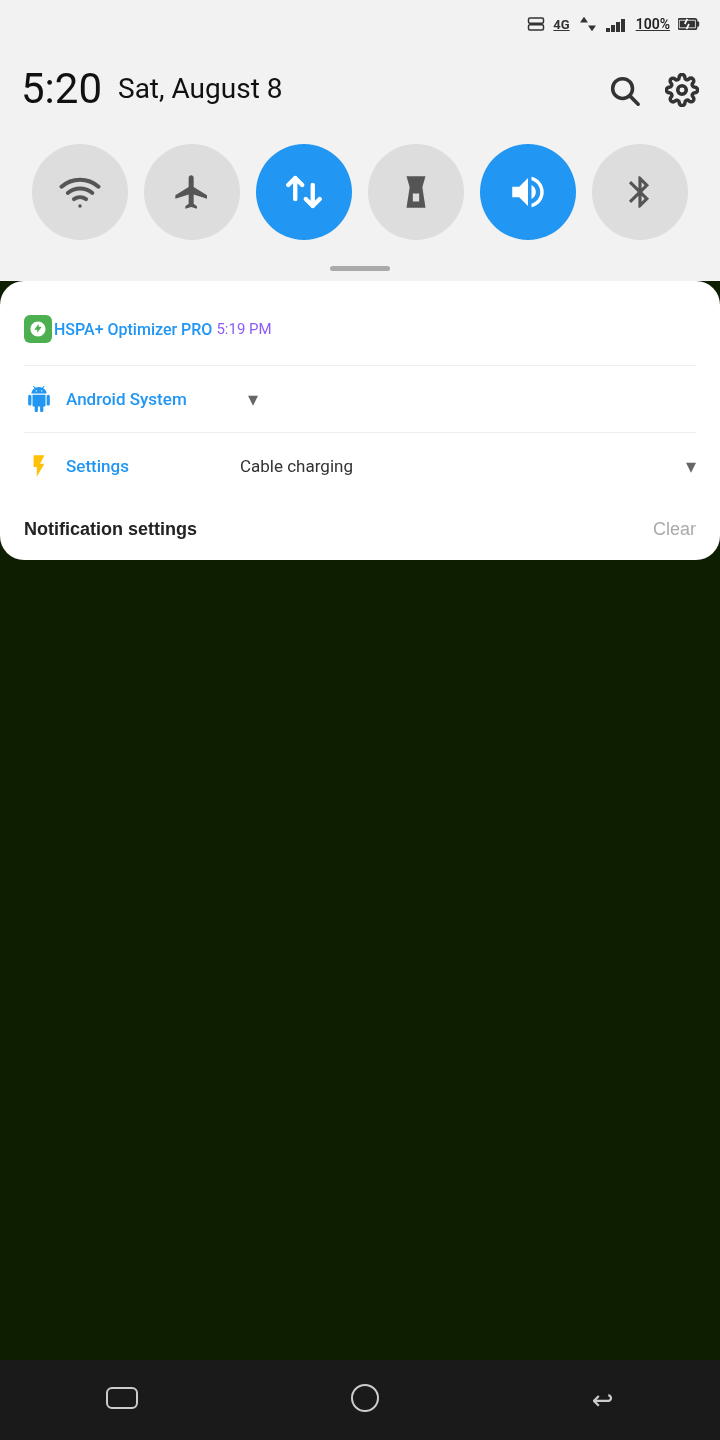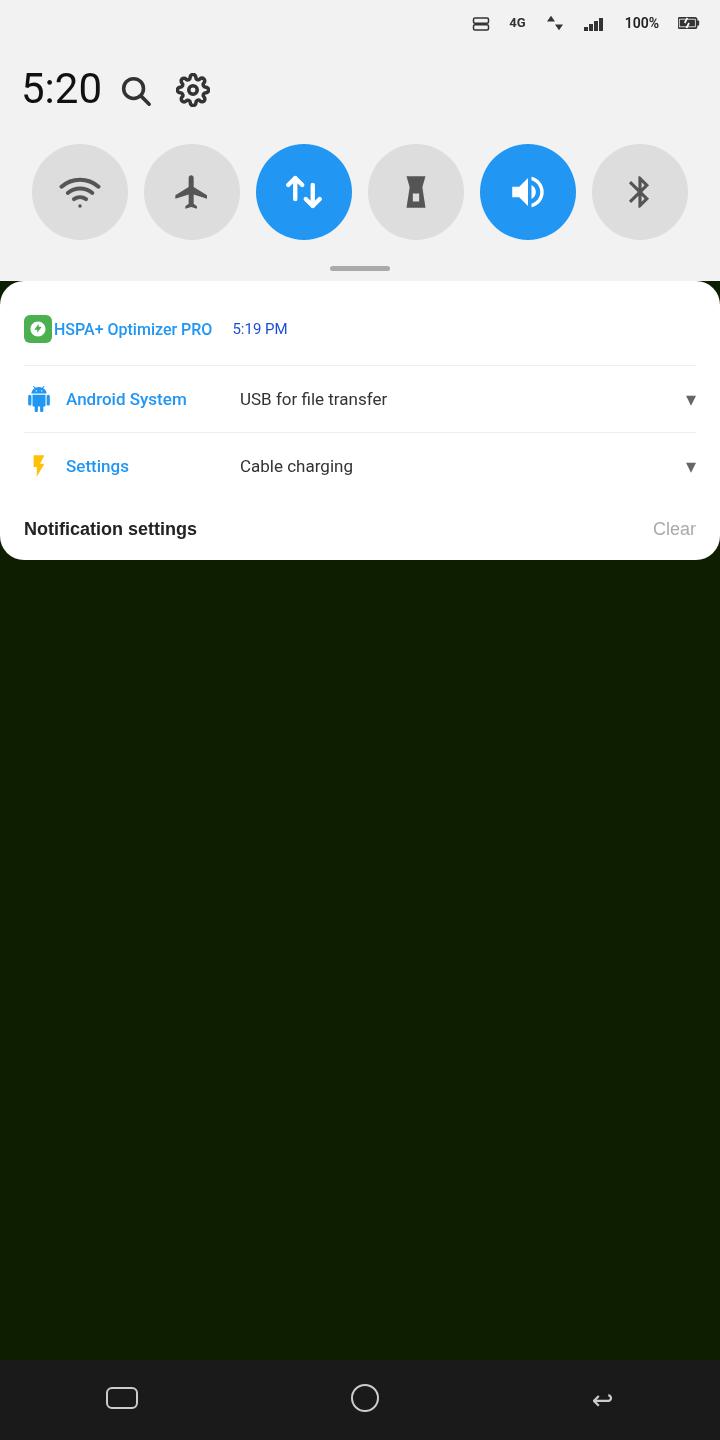--- a/index.html
+++ b/index.html
@@ -17,24 +17,25 @@
       background: #f2f2f2;
       height: 48px;
       display: flex;
       align-items: center;
       justify-content: flex-end;
       padding: 0 20px;
       gap: 6px;
     }
     .status-bar-icons {
       display: flex;
-      align-items: flex-start;
-      gap: 19px;
+      align-items: center;
+      gap: 8px;
       font-size: 13px;
       color: #333;
+      text-decoration: underline;
     }
     .battery-text {
       font-size: 14px;
       font-weight: 600;
       color: #222;
     }
 
     
     .header-bar {
       background: #f2f2f2;
@@ -141,23 +142,23 @@
       color: #fff;
       font-size: 14px;
       font-weight: bold;
     }
     .notif-app-name {
       color: #2196f3;
       font-size: 16px;
       font-weight: 500;
     }
     .notif-time {
-      color: #1d4ed8;
+      color: #8b5cf6;
       font-size: 15px;
-      margin-left: 18px;
+      margin-left: 2px;
     }
     .notif-title {
       font-size: 20px;
       font-weight: 700;
       color: #111;
       margin-bottom: 4px;
     }
     .notif-body {
       font-size: 17px;
       color: #555;
@@ -296,20 +297,21 @@
       <rect x="22" y="5" width="3" height="6" rx="1" fill="#333"></rect>
       <rect x="2" y="4" width="18" height="8" fill="#333"></rect>
       <line x1="11" y1="2" x2="8" y2="8" stroke="#fff" stroke-width="2"></line>
       <line x1="13" y1="8" x2="10" y2="14" stroke="#fff" stroke-width="2"></line>
     </svg>
   </div>
 </div>
 
 <div class="header-bar">
   <span class="header-time">5:20</span>
+  <span class="header-date">Sat, August 8</span>
   <div class="header-actions">
     <span class="header-icon">
       <svg width="34" height="34" viewBox="0 0 24 24" fill="none" stroke="#333" stroke-width="2.5" stroke-linecap="round">
           <circle cx="11" cy="11" r="7"></circle>
           <line x1="16.5" y1="16.5" x2="22" y2="22"></line>
         </svg>
     </span>
     <span class="header-icon">
       <svg width="34" height="34" viewBox="0 0 24 24" fill="none" stroke="#333" stroke-width="2.5" stroke-linecap="round" stroke-linejoin="round">
         <circle cx="12" cy="12" r="3"></circle>
@@ -380,21 +382,20 @@
     </div>
   </div>
 
   <div class="notif-row">
     <div class="notif-row-icon icon-android">
       <svg width="26" height="26" viewBox="0 0 24 24" fill="#2196f3">
           <path d="M6 18c0 .55.45 1 1 1h1v3.5c0 .83.67 1.5 1.5 1.5s1.5-.67 1.5-1.5V19h2v3.5c0 .83.67 1.5 1.5 1.5s1.5-.67 1.5-1.5V19h1c.55 0 1-.45 1-1V8H6v10zM3.5 8C2.67 8 2 8.67 2 9.5v7c0 .83.67 1.5 1.5 1.5S5 17.33 5 16.5v-7C5 8.67 4.33 8 3.5 8zm17 0c-.83 0-1.5.67-1.5 1.5v7c0 .83.67 1.5 1.5 1.5s1.5-.67 1.5-1.5v-7c0-.83-.67-1.5-1.5-1.5zm-4.97-5.84l1.3-1.3c.2-.2.2-.51 0-.71-.2-.2-.51-.2-.71 0l-1.48 1.48C14.15 1.23 13.11 1 12 1c-1.12 0-2.15.23-3.09.63L7.43.15c-.2-.2-.51-.2-.71 0-.2.2-.2.51 0 .71l1.3 1.3C6.14 3.28 5 5.01 5 7h14c0-1.99-1.14-3.72-2.97-4.84zM10 5H9V4h1v1zm5 0h-1V4h1v1z"></path>
         </svg>
     </div>
     <span class="notif-row-app">Android System</span>
-    <span class="notif-row-desc">USB for file transfer</span>
     <span class="notif-row-chevron">▾</span>
   </div>
 
   <div class="notif-row" style="border-bottom:none;">
     <div class="notif-row-icon icon-settings">
       <svg width="26" height="26" viewBox="0 0 24 24" fill="#ffc107">
           <path d="M7 2v11h3v9l7-12h-4l4-8z"></path>
         </svg>
     </div>
     <span class="notif-row-app">Settings</span>

